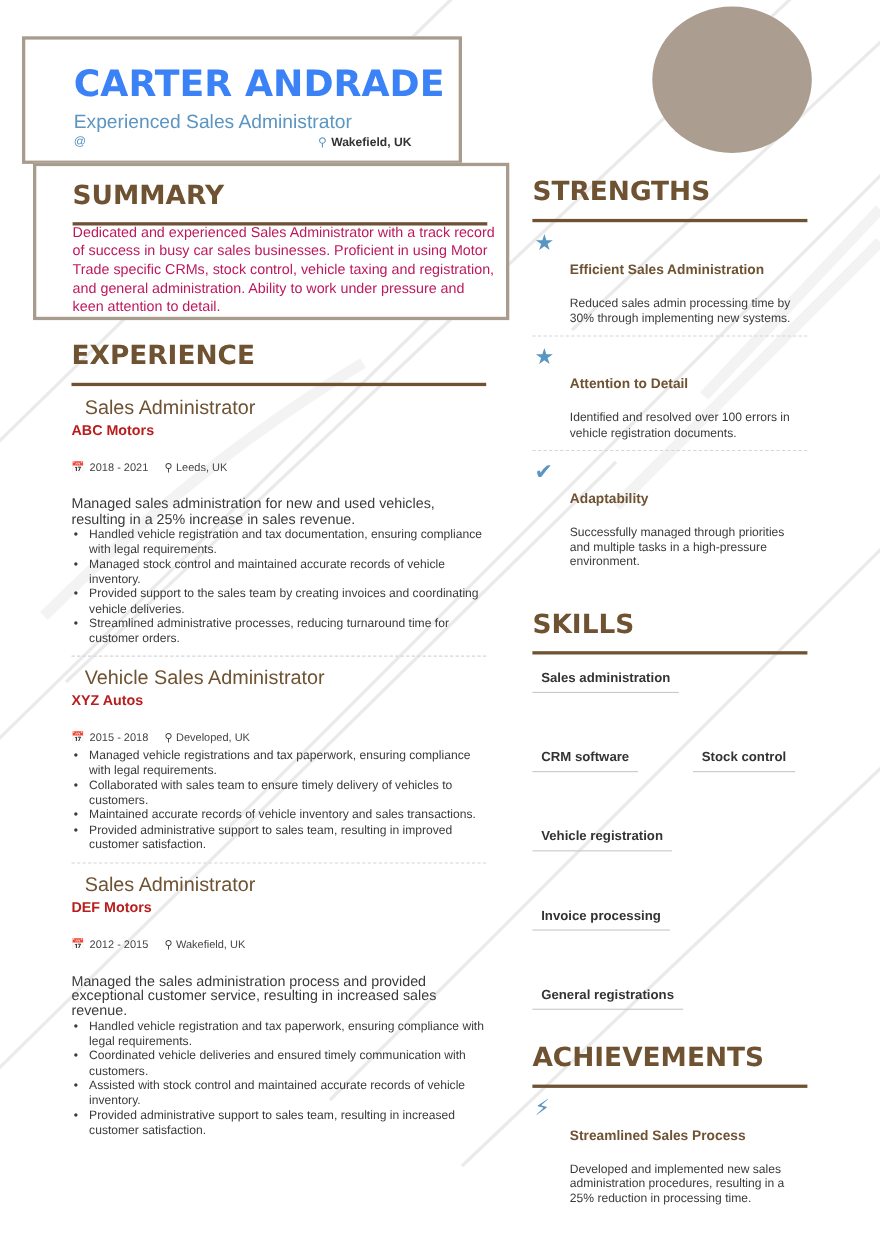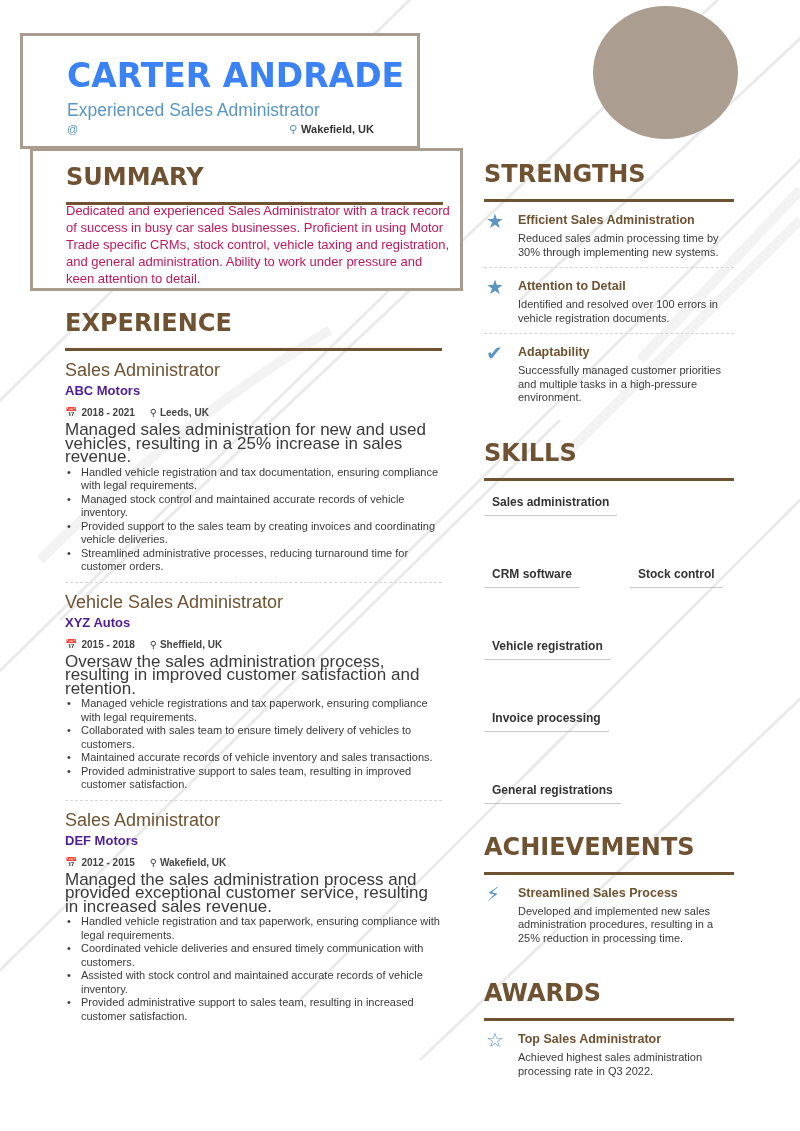--- a/index.html
+++ b/index.html
@@ -53,41 +53,41 @@
   .summary-text {
     position: absolute; left: 33px; top: 51px; width: 385px;
     font-size: 13px; line-height: 17px; color: #be185d;
   }
   .left-col {
     position: absolute; left: 65px; top: 309px; width: 377px; z-index: 1;
   }
   .job { padding-bottom: 8px; margin-bottom: 6px; border-bottom: 1px dashed #d6d6d6; }
   .job:last-child { border-bottom: none; }
   .job-role {
-    font-size: 18px; color: #6e5232; margin-top: 8px; line-height: 22px;
-  }
-  .job-company { font-size: 13px; font-weight: bold; color: #4c1d95; line-height: 18px; margin-top: 1px; }
-  .job-meta { font-size: 10px; color: #444; line-height: 14px; margin-top: 6px; font-weight: bold; }
+    font-size: 18px; color: #6e5232; margin-top: 8px; line-height: 22px; margin-left: 12px;
+  }
+  .job-company { font-size: 13px; font-weight: bold; color: #b91c1c; line-height: 18px; margin-top: 1px; }
+  .job-meta { font-size: 10px; color: #444; line-height: 14px; margin-top: 19px; }
   .job-meta .cal { margin-right: 4px; }
   .job-meta .pin { margin-left: 12px; margin-right: 3px; }
-  .job-desc { font-size: 17px; line-height: 13.5px; color: #3a3a3a; margin-top: 3px; }
+  .job-desc { font-size: 13px; line-height: 13.5px; color: #3a3a3a; margin-top: 18px; }
   .job-bullets { list-style: none; margin-top: 2px; }
   .job-bullets li {
     position: relative; padding-left: 16px; font-size: 11px; line-height: 13.5px; color: #3a3a3a;
   }
   .job-bullets li::before { content: "•"; position: absolute; left: 2px; top: 0; }
 
   .right-col { position: absolute; left: 484px; top: 160px; width: 250px; z-index: 1; }
   .r-section { margin-bottom: 26px; }
   .r-item { display: flex; padding: 10px 0 8px 0; border-bottom: 1px dashed #d6d6d6; }
   .r-item.last { border-bottom: none; }
   .r-icon { width: 34px; flex-shrink: 0; color: #5b95c2; font-size: 20px; line-height: 18px; padding-left: 2px; }
   .r-body { flex: 1; }
-  .r-title { font-size: 12.5px; font-weight: bold; color: #6e5232; line-height: 16px; }
-  .r-desc { font-size: 11px; color: #3a3a3a; line-height: 13.5px; margin-top: 4px; }
+  .r-title { font-size: 12.5px; font-weight: bold; color: #6e5232; line-height: 16px; margin-top: 25px; }
+  .r-desc { font-size: 11px; color: #3a3a3a; line-height: 13.5px; margin-top: 17px; }
   .skills { display: flex; flex-wrap: wrap; padding-top: 6px; gap: 40px; }
   .skill {
     font-size: 12px; font-weight: bold; color: #333; padding: 8px 8px 6px 8px;
     border-bottom: 1px solid #c8c8c8; margin-right: 10px; margin-bottom: 3px; line-height: 14px;
   }
 </style>
 </head>
 <body>
 
 <svg class="bg-streaks" viewBox="0 0 800 1131">
@@ -143,23 +143,22 @@
       <li>Provided support to the sales team by creating invoices and coordinating vehicle deliveries.</li>
       <li>Streamlined administrative processes, reducing turnaround time for customer orders.</li>
     </ul>
   </div>
 
   <div class="job">
     <div class="job-role">Vehicle Sales Administrator</div>
     <div class="job-company">XYZ Autos</div>
     <div class="job-meta">
       <span class="cal">📅</span><span>2015 - 2018</span>
-      <span class="pin">⚲</span><span>Sheffield, UK</span>
-    </div>
-    <div class="job-desc">Oversaw the sales administration process, resulting in improved customer satisfaction and retention.</div>
+      <span class="pin">⚲</span><span>Developed, UK</span>
+    </div>
     <ul class="job-bullets">
       <li>Managed vehicle registrations and tax paperwork, ensuring compliance with legal requirements.</li>
       <li>Collaborated with sales team to ensure timely delivery of vehicles to customers.</li>
       <li>Maintained accurate records of vehicle inventory and sales transactions.</li>
       <li>Provided administrative support to sales team, resulting in improved customer satisfaction.</li>
     </ul>
   </div>
 
   <div class="job">
     <div class="job-role">Sales Administrator</div>
@@ -193,21 +192,21 @@
       <div class="r-icon">★</div>
       <div class="r-body">
         <div class="r-title">Attention to Detail</div>
         <div class="r-desc">Identified and resolved over 100 errors in vehicle registration documents.</div>
       </div>
     </div>
     <div class="r-item last">
       <div class="r-icon">✔</div>
       <div class="r-body">
         <div class="r-title">Adaptability</div>
-        <div class="r-desc">Successfully managed customer priorities and multiple tasks in a high-pressure environment.</div>
+        <div class="r-desc">Successfully managed through priorities and multiple tasks in a high-pressure environment.</div>
       </div>
     </div>
   </div>
 
   <div class="r-section">
     <div class="section-title">SKILLS</div>
     <div class="skills">
       <span class="skill">Sales administration</span>
       <span class="skill">CRM software</span>
       <span class="skill">Stock control</span>

